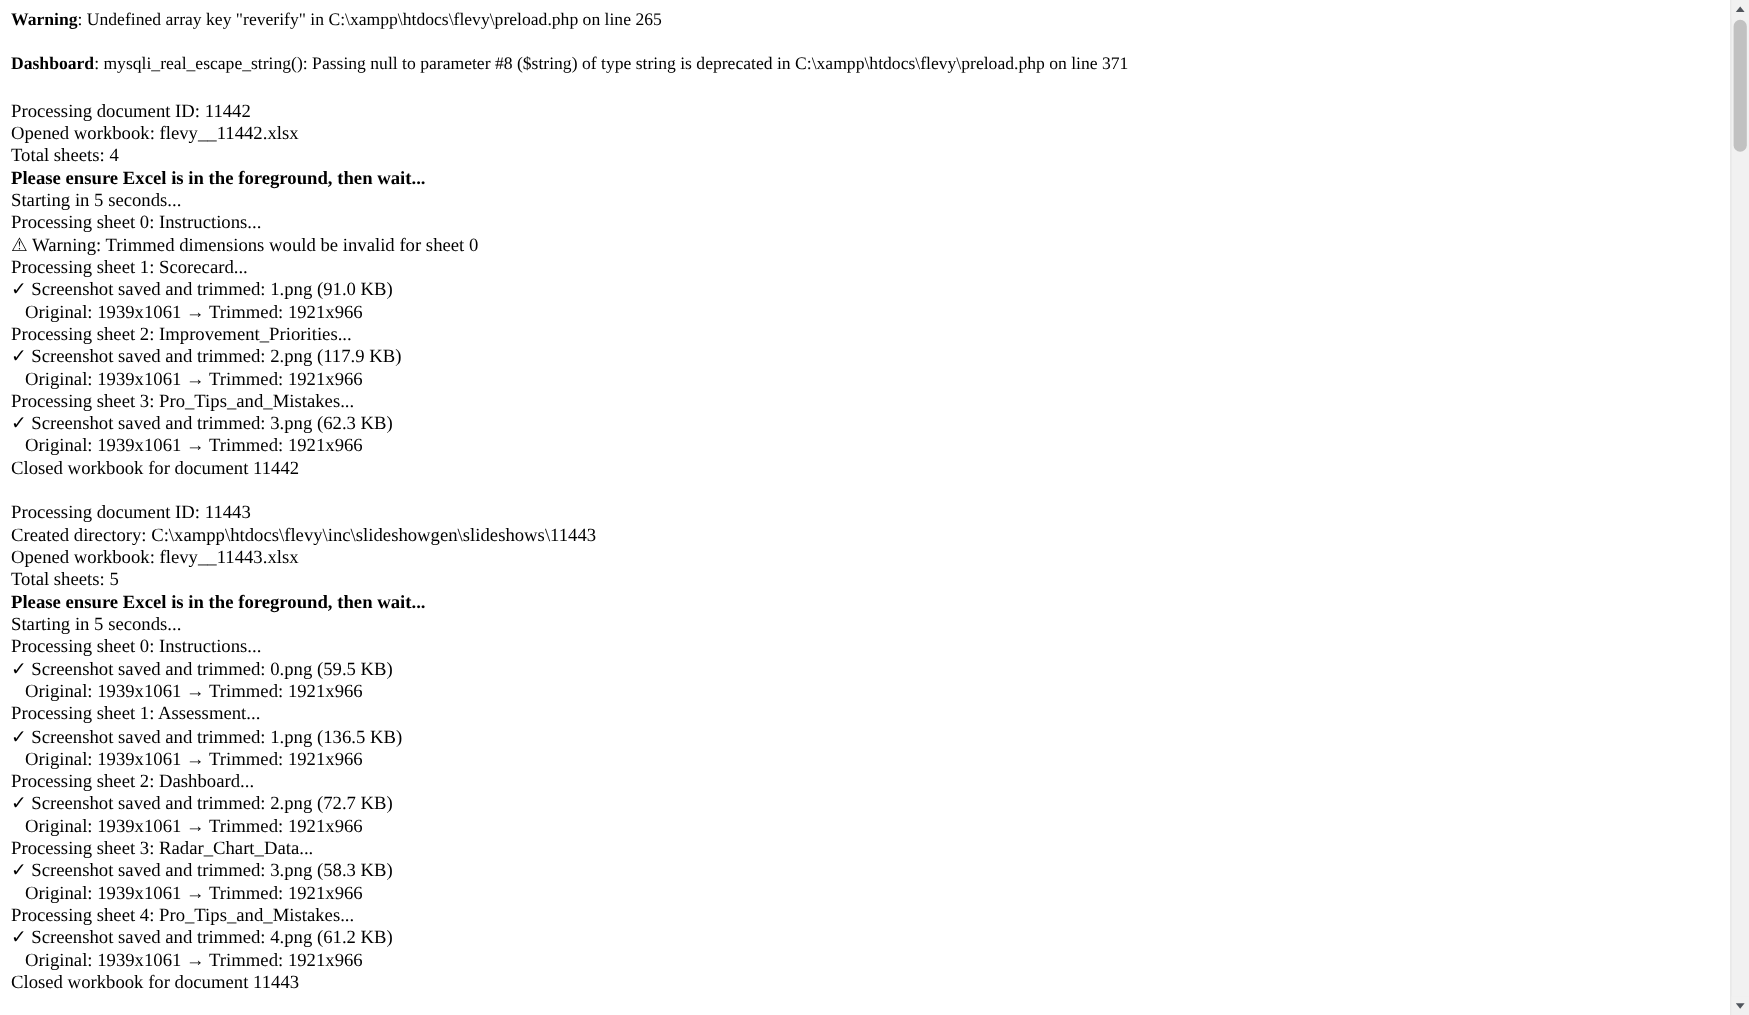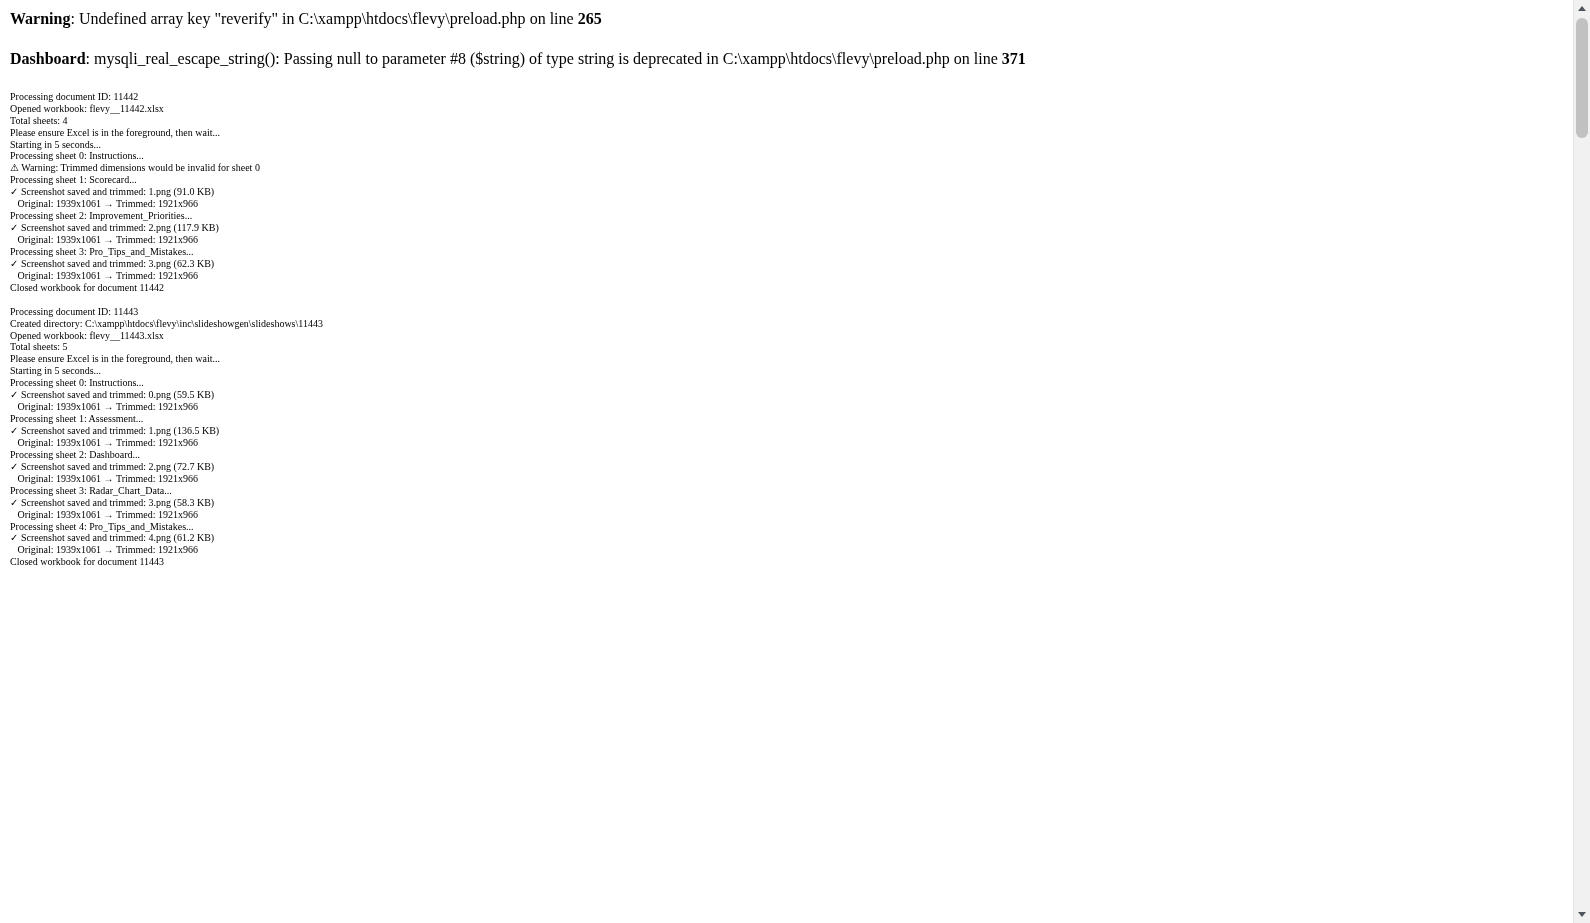--- a/index.html
+++ b/index.html
@@ -32,31 +32,31 @@
     overflow: hidden;
   }
   .php-notice {
     font-family: "Liberation Serif", serif;
     font-size: 16px;
     line-height: 1.15;
     margin: 0 0 22px 0;
   }
   .php-notice .lvl { font-weight: bold; margin-top: 48px; }
   .php-notice .path { font-weight: normal; }
-  .php-notice .lineno { font-weight: bold; text-align: right; }
+  .php-notice .lineno { font-weight: normal; text-align: right; }
 
   pre.console {
     font-family: "Liberation Serif", serif;
-    font-size: 10px;
+    font-size: 17px;
     line-height: 1.195;
     margin: 0;
     white-space: pre-wrap;
     word-break: break-word;
   }
-  pre.console b { font-weight: normal; text-align: right; }
+  pre.console b { font-weight: bold; text-align: right; }
 
   
   .scrollbar {
     position: absolute;
     top: 0;
     right: 0;
     width: 16px;
     height: 923px;
     background: #f1f1f1;
     border-left: 1px solid #e4e4e4;

